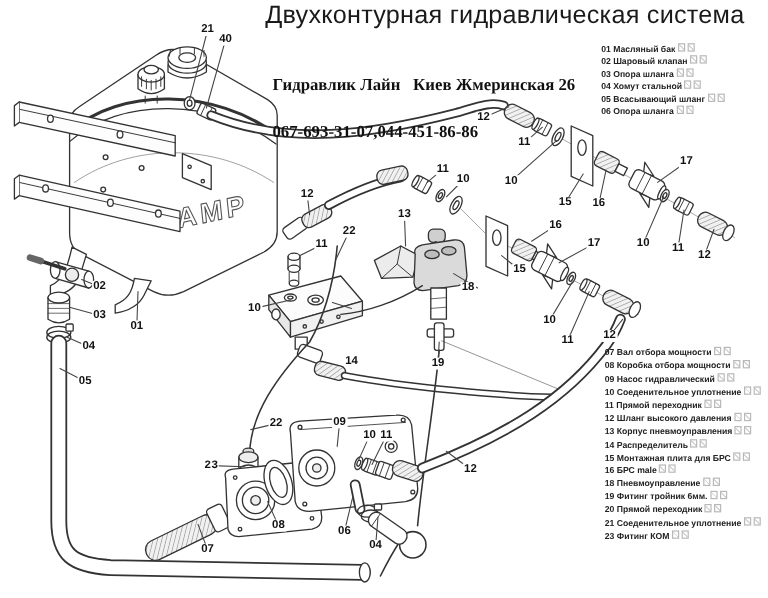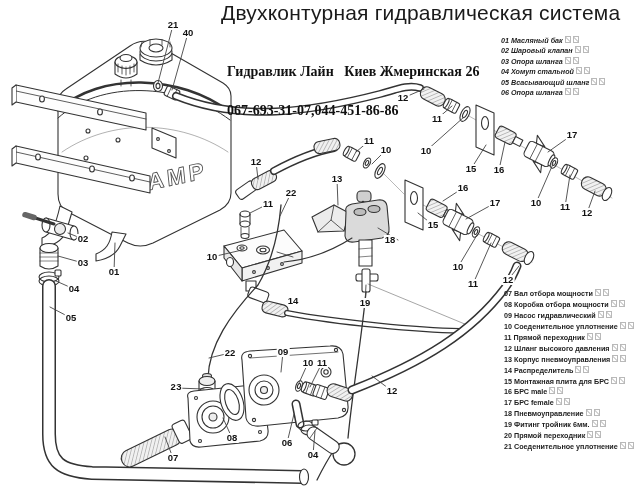--- a/index.html
+++ b/index.html
@@ -5,21 +5,21 @@
   html,body{margin:0;padding:0;background:#fff;}
   .stage{position:relative;width:640px;height:498px;background:#ffffff;overflow:hidden;
          font-family:"Liberation Sans",sans-serif;color:#1c1c1c;}
   #art,#leader-wrap{position:absolute;left:0;top:0;}
   .page-title{position:absolute;left:221px;top:1px;font-size:21px;font-weight:normal;
               letter-spacing:0.2px;margin:0;white-space:nowrap;color:#1a1a1a;}
   .company{position:absolute;left:227px;top:39px;font-family:"Liberation Serif",serif;
            font-weight:bold;font-size:14px;line-height:13px;white-space:pre;color:#111;}
   .plist{position:absolute;font-size:7.2px;font-weight:bold;color:#222;white-space:nowrap;}
   .plist-top{left:501px;top:36px;}
-  .plist-top .plist-row{line-height:10.4px;height:10.4px;font-style:italic;}
+  .plist-top .plist-row{line-height:10.4px;height:10.4px;}
   .plist-bottom{left:504px;top:289px;}
   .plist-bottom .plist-row{line-height:10.95px;height:10.95px;}
   .gbox{display:inline-block;width:4px;height:5px;margin-left:2px;vertical-align:baseline;
         border:1px solid #b9b9b9;
         background:linear-gradient(45deg,transparent 42%,#d4d4d4 42%,#d4d4d4 58%,transparent 58%);}
   #callout-layer{position:absolute;left:0;top:0;width:640px;height:490px;pointer-events:none;}
   .callout{position:absolute;transform:translate(-50%,-50%);font-size:9.5px;font-weight:bold;
            color:#111;background:#fff;padding:0 1px;line-height:1.05;}
 </style>
 </head>
@@ -427,20 +427,20 @@
       <div class="plist-row"><span>07 Вал отбора мощности</span><span class="gbox"></span><span class="gbox"></span></div>
       <div class="plist-row"><span>08 Коробка отбора мощности</span><span class="gbox"></span><span class="gbox"></span></div>
       <div class="plist-row"><span>09 Насос гидравлический</span><span class="gbox"></span><span class="gbox"></span></div>
       <div class="plist-row"><span>10 Соеденительное уплотнение</span><span class="gbox"></span><span class="gbox"></span></div>
       <div class="plist-row"><span>11 Прямой переходник</span><span class="gbox"></span><span class="gbox"></span></div>
       <div class="plist-row"><span>12 Шланг высокого давления</span><span class="gbox"></span><span class="gbox"></span></div>
       <div class="plist-row"><span>13 Корпус пневмоуправления</span><span class="gbox"></span><span class="gbox"></span></div>
       <div class="plist-row"><span>14 Распределитель</span><span class="gbox"></span><span class="gbox"></span></div>
       <div class="plist-row"><span>15 Монтажная плита для БРС</span><span class="gbox"></span><span class="gbox"></span></div>
       <div class="plist-row"><span>16 БРС male</span><span class="gbox"></span><span class="gbox"></span></div>
-      <div class="plist-row"><span>17 БРС female</span><span class="gbox"></span><span class="gbox"></span></div>
       <div class="plist-row"><span>18 Пневмоуправление</span><span class="gbox"></span><span class="gbox"></span></div>
       <div class="plist-row"><span>19 Фитинг тройник 6мм.</span><span class="gbox"></span><span class="gbox"></span></div>
       <div class="plist-row"><span>20 Прямой переходник</span><span class="gbox"></span><span class="gbox"></span></div>
       <div class="plist-row"><span>21 Соеденительное уплотнение</span><span class="gbox"></span><span class="gbox"></span></div>
+      <div class="plist-row"><span>23 Фитинг КОМ</span><span class="gbox"></span><span class="gbox"></span></div>
     </div>
 
 </div>
 
 </body></html>

